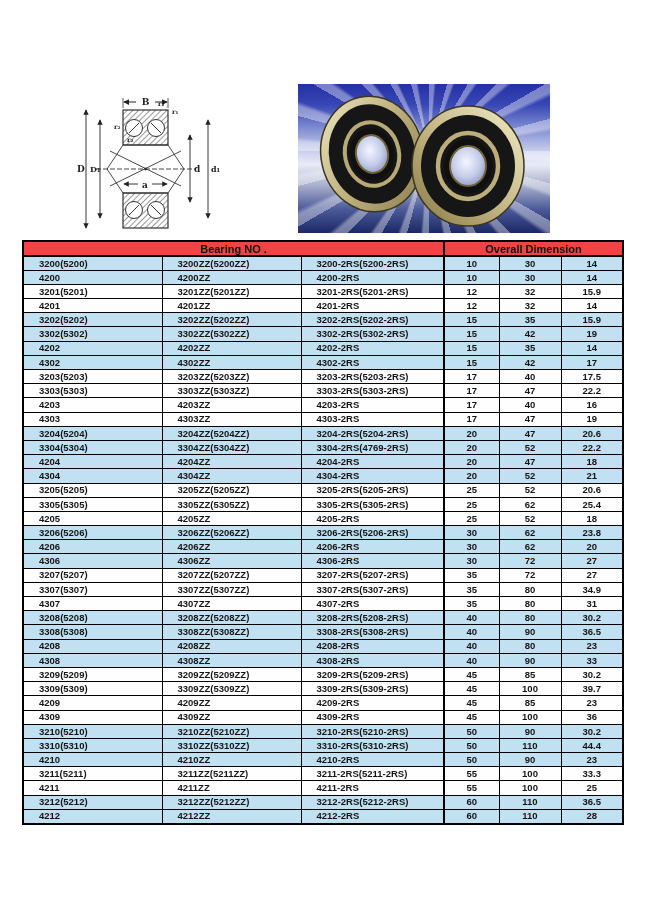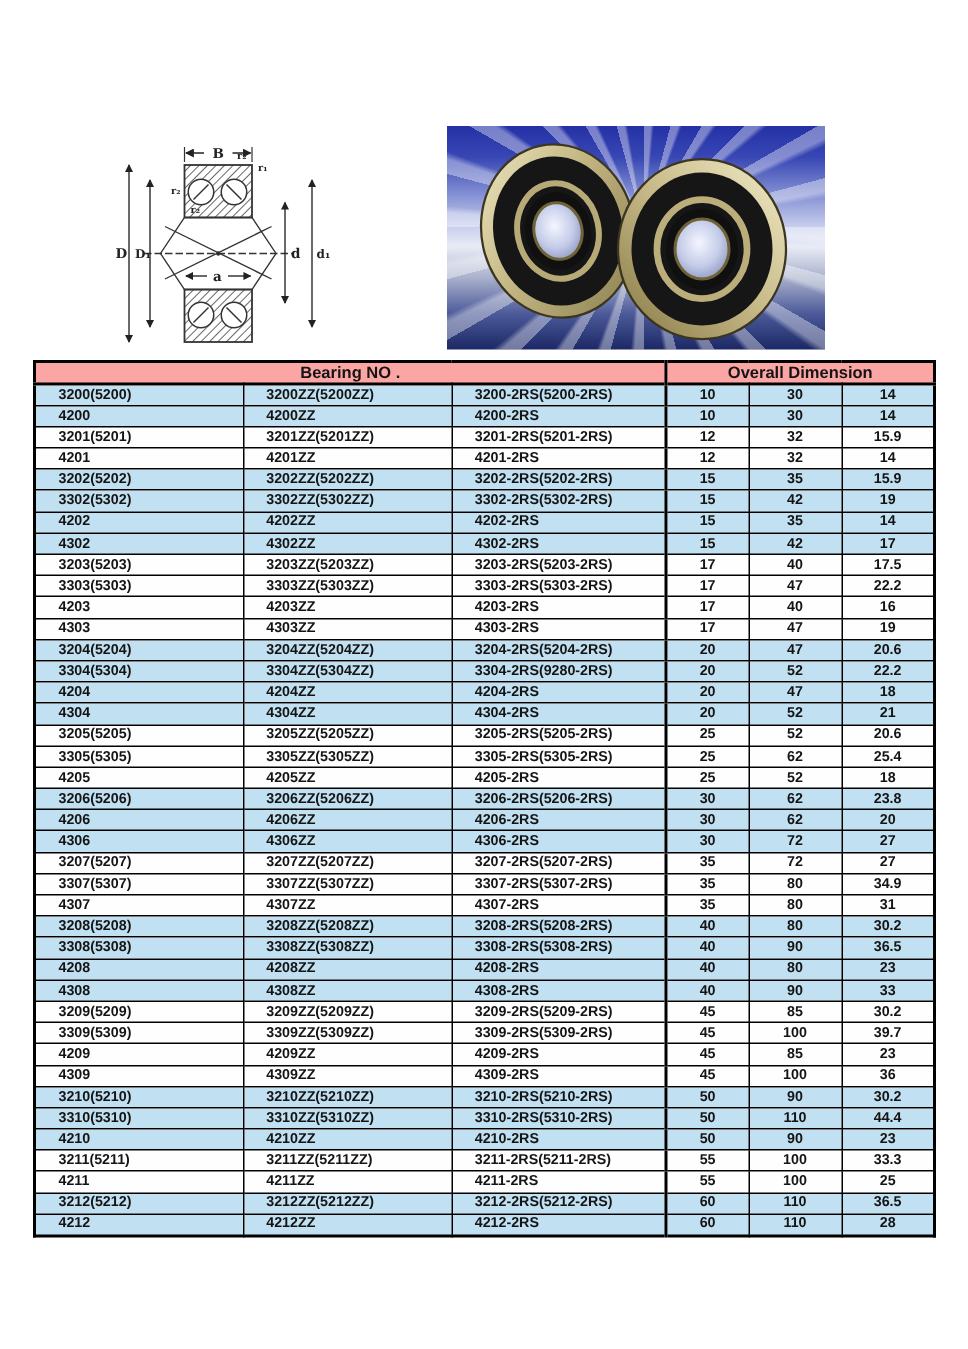--- a/index.html
+++ b/index.html
@@ -27,21 +27,21 @@
   #bearing-table{
     position:absolute;left:22px;top:240px;width:600px;
     border-collapse:collapse;table-layout:fixed;
     font-family:"Liberation Sans",sans-serif;
   }
   #bearing-table th,#bearing-table td{
     border:1px solid #000;color:#141414;font-weight:bold;
     overflow:hidden;white-space:nowrap;padding:0;
   }
   #bearing-table{border:2px solid #000;}
-  #bearing-table thead th{font-size:11px;height:13px;text-align:center;background:#fca5a5;}
+  #bearing-table thead th{font-size:11px;height:13px;text-align:center;background:#ef4444;}
   #bearing-table thead tr.groups th{border-bottom-width:1px;}
   #bearing-table thead{border-bottom:2px solid #000;}
   #bearing-table tbody td{font-size:9.5px;line-height:1;}
   #bearing-table tbody tr{height:14.2px;}
   .c0,.c1,.c2{text-align:left;padding-left:15px !important;}
   .c3,.c4,.c5{text-align:center;}
   .group-end{border-right-width:2px !important;}
   tr.band-blue td{background:#c1e0f1;}
   tr.band-white td{background:#fefefe;}
 </style>
@@ -275,21 +275,21 @@
           <td class="c0">3204(5204)</td>
           <td class="c1">3204ZZ(5204ZZ)</td>
           <td class="c2 group-end">3204-2RS(5204-2RS)</td>
           <td class="c3">20</td>
           <td class="c4">47</td>
           <td class="c5">20.6</td>
         </tr>
         <tr class="band-blue">
           <td class="c0">3304(5304)</td>
           <td class="c1">3304ZZ(5304ZZ)</td>
-          <td class="c2 group-end">3304-2RS(9280-2RS)</td>
+          <td class="c2 group-end">3304-2RS(4769-2RS)</td>
           <td class="c3">20</td>
           <td class="c4">52</td>
           <td class="c5">22.2</td>
         </tr>
         <tr class="band-blue">
           <td class="c0">4204</td>
           <td class="c1">4204ZZ</td>
           <td class="c2 group-end">4204-2RS</td>
           <td class="c3">20</td>
           <td class="c4">47</td>

